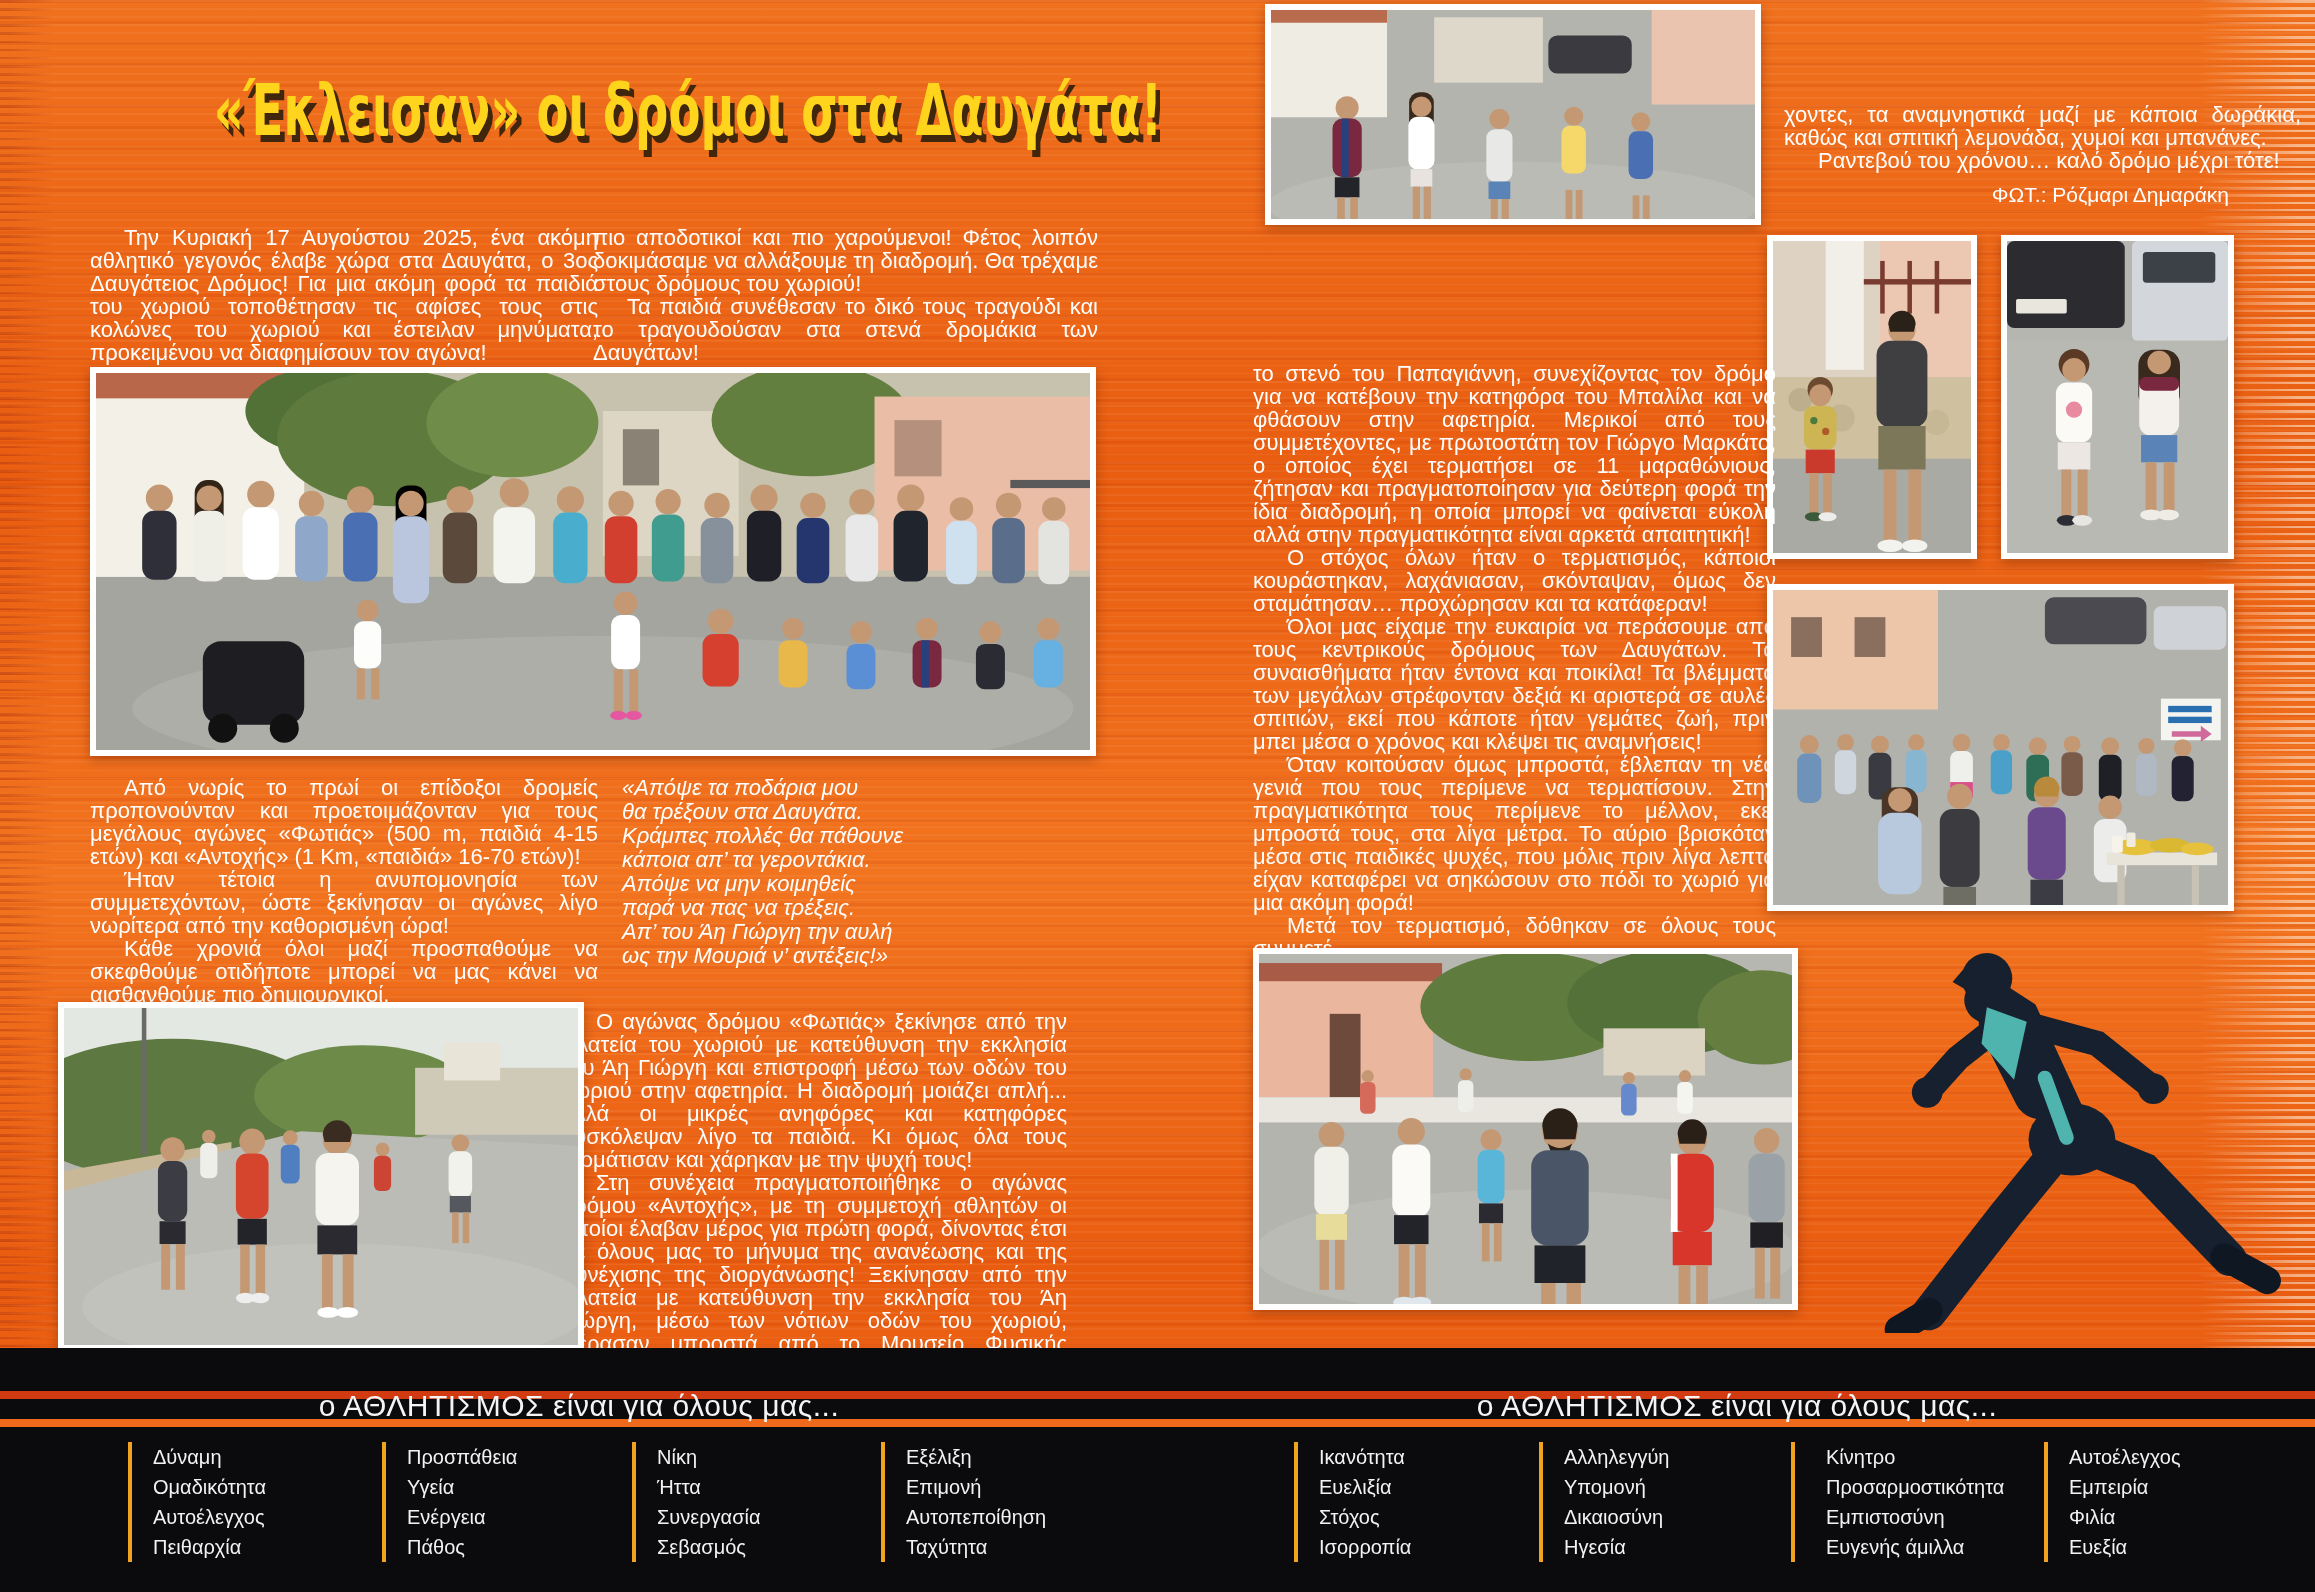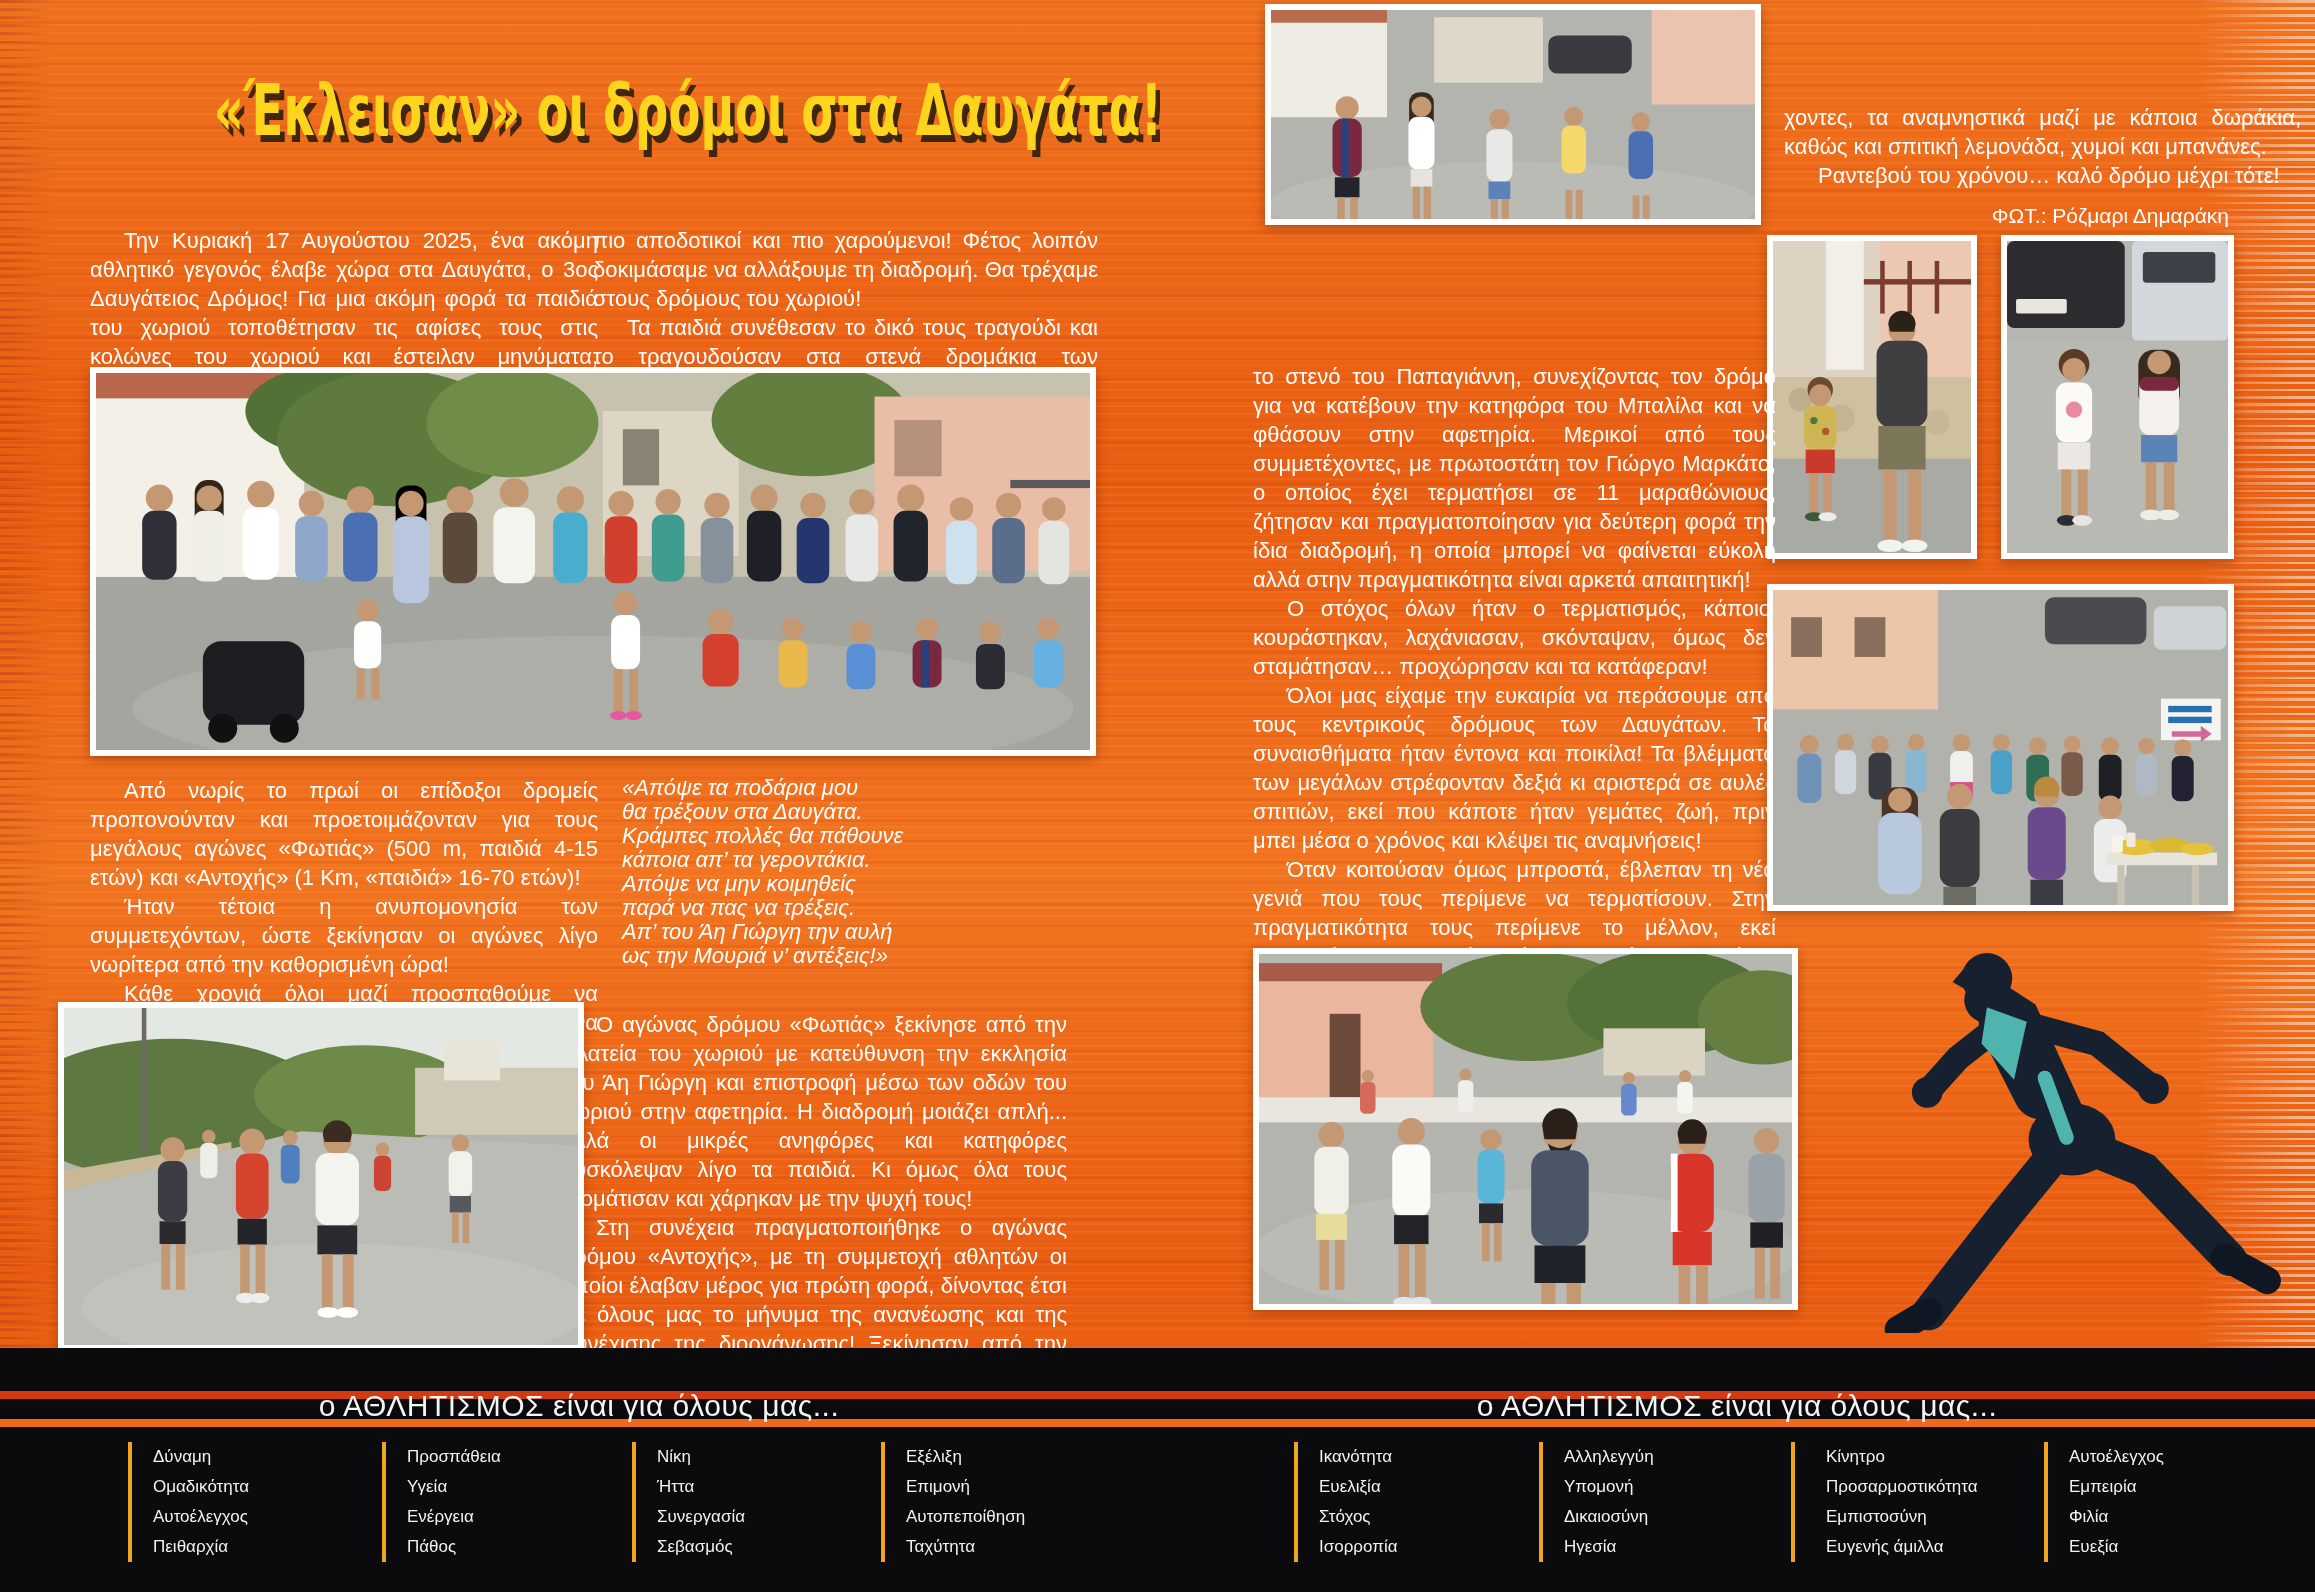--- a/index.html
+++ b/index.html
@@ -21,36 +21,36 @@
     position:absolute;left:0;top:0;width:54px;height:1348px;pointer-events:none;
     background:repeating-linear-gradient(180deg, rgba(150,25,0,.28) 0 2.7px, rgba(150,25,0,0) 2.7px 8.1px);
     -webkit-mask-image:linear-gradient(270deg,transparent, #000 85%);
     mask-image:linear-gradient(270deg,transparent, #000 85%);
   }
   .title{
     position:absolute;left:81px;top:69px;width:1022px;text-align:center;white-space:nowrap;
     font-family:"DejaVu Sans",sans-serif;font-weight:bold;font-size:63px;color:#ffd41c;
     text-shadow:6.3px 6.3px 0 #40260d;transform:scale(.74,1.14);transform-origin:center top;
   }
-  .txt{position:absolute;color:#ffffff;font-size:22px;line-height:29px;text-align:justify;}
+  .txt{position:absolute;color:#ffffff;font-size:22px;line-height:23px;text-align:justify;}
   .txt p{margin:0;text-indent:34px;}
   .txt p.cont{text-indent:0;}
   .poem{position:absolute;color:#ffffff;font-size:22px;line-height:24px;font-style:italic;}
   .poem p{margin:0;}
   .credit{display:block;text-align:right;padding-right:72px;margin-top:11px;font-size:21px;text-indent:0;}
   .photo{position:absolute;border:6.3px solid #ffffff;box-sizing:border-box;background:#9a9a95;
          box-shadow:0 3.6px 11px rgba(70,20,0,.35);}
   .photo svg{display:block;width:100%;height:100%;}
   .h{fill:#c49873}
   .band{position:absolute;left:0;width:2316px;}
   .band.black{background:#0b0b0e;}
   .band.red{background:#d23a12;}
   .band.orange{background:#ee6a1a;}
   .banner-text{position:absolute;top:1353px;width:1158px;text-align:center;color:#f4f4f4;font-size:30px;letter-spacing:0.5px;margin-top:36px;}
-  .vcol{position:absolute;top:1442px;color:#f2f2f2;font-size:17px;line-height:30px;
+  .vcol{position:absolute;top:1442px;color:#f2f2f2;font-size:20px;line-height:30px;
         border-left:4.5px solid #f0a31c;padding-left:21px;width:217px;}
   .vcol div{white-space:nowrap;}
   .runner-svg{position:absolute;left:1880px;top:906px;width:421px;height:427px;}
 </style>
 </head>
 <body>
 
 <div class="spread">
 
   <div class="edge-left"></div>

